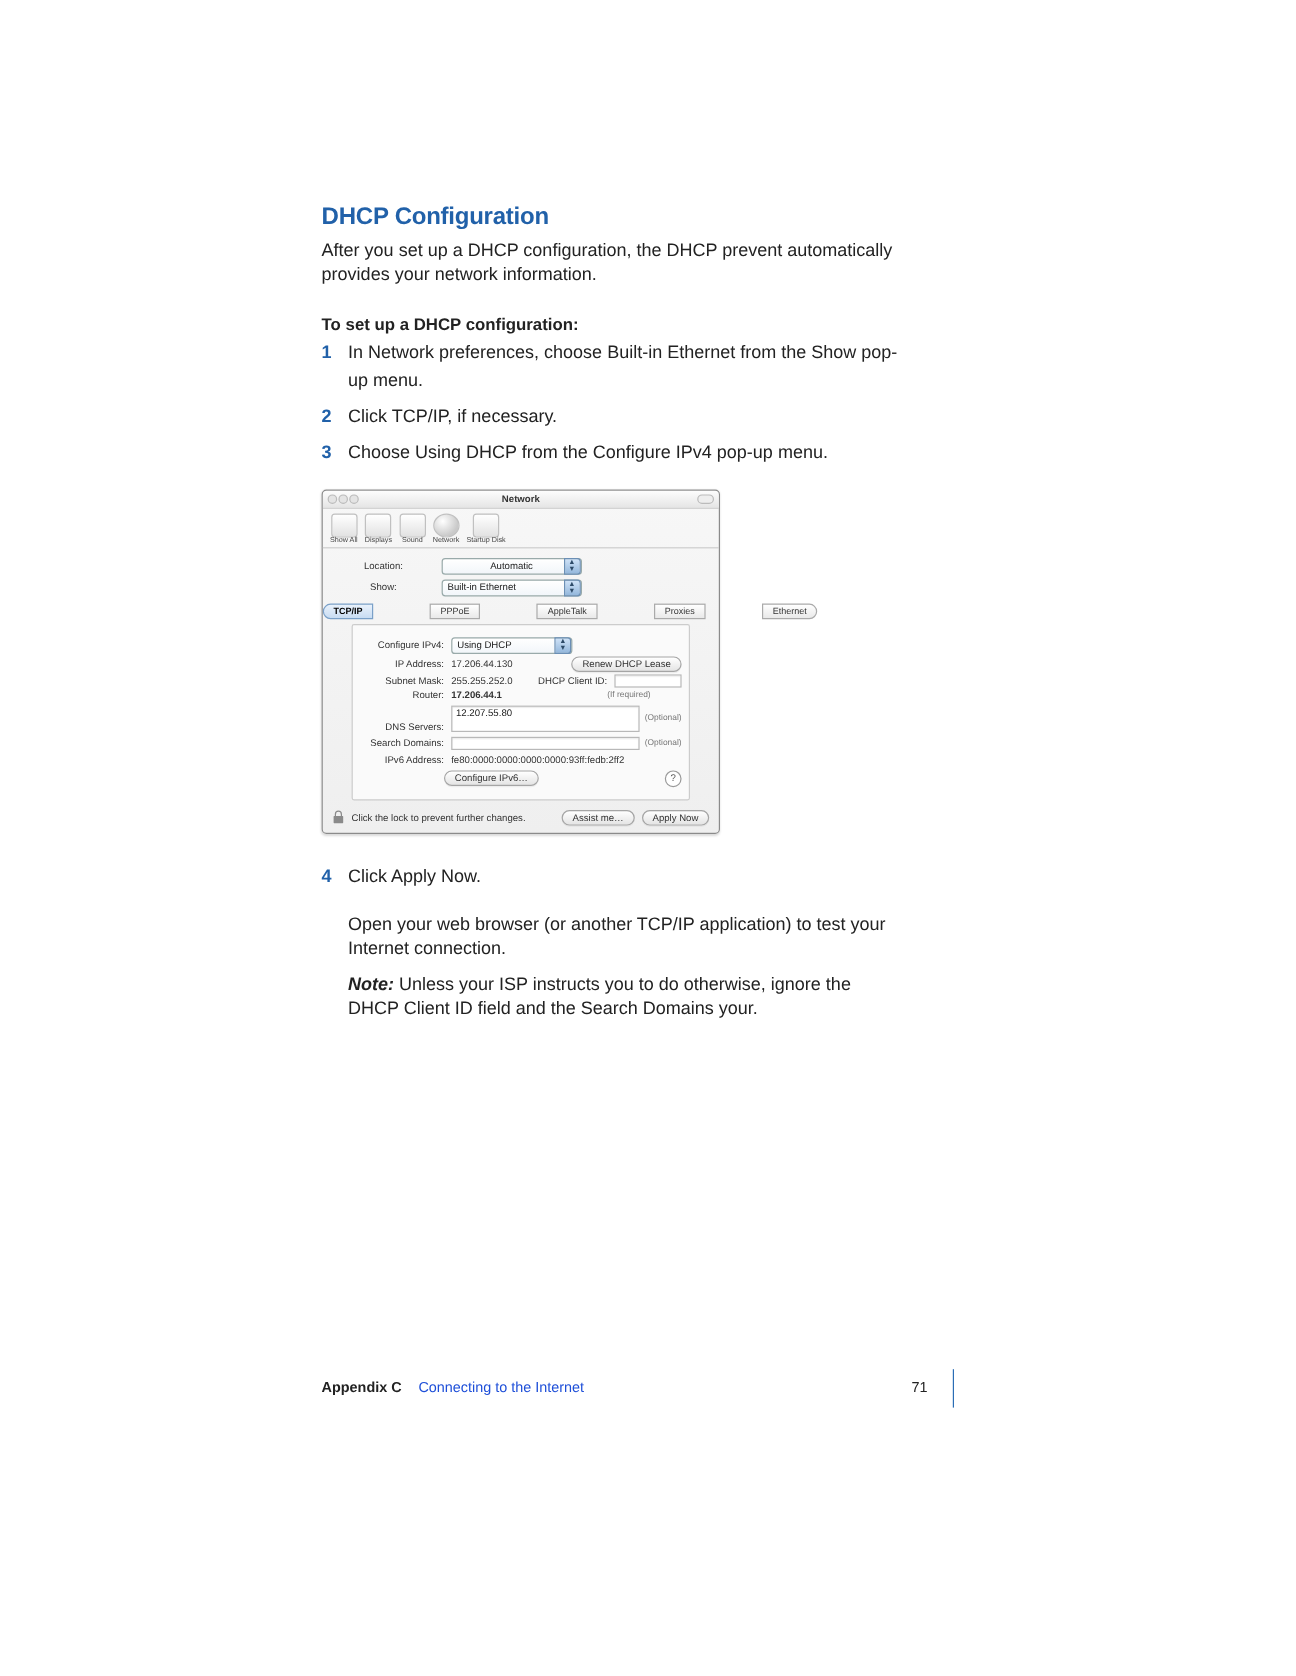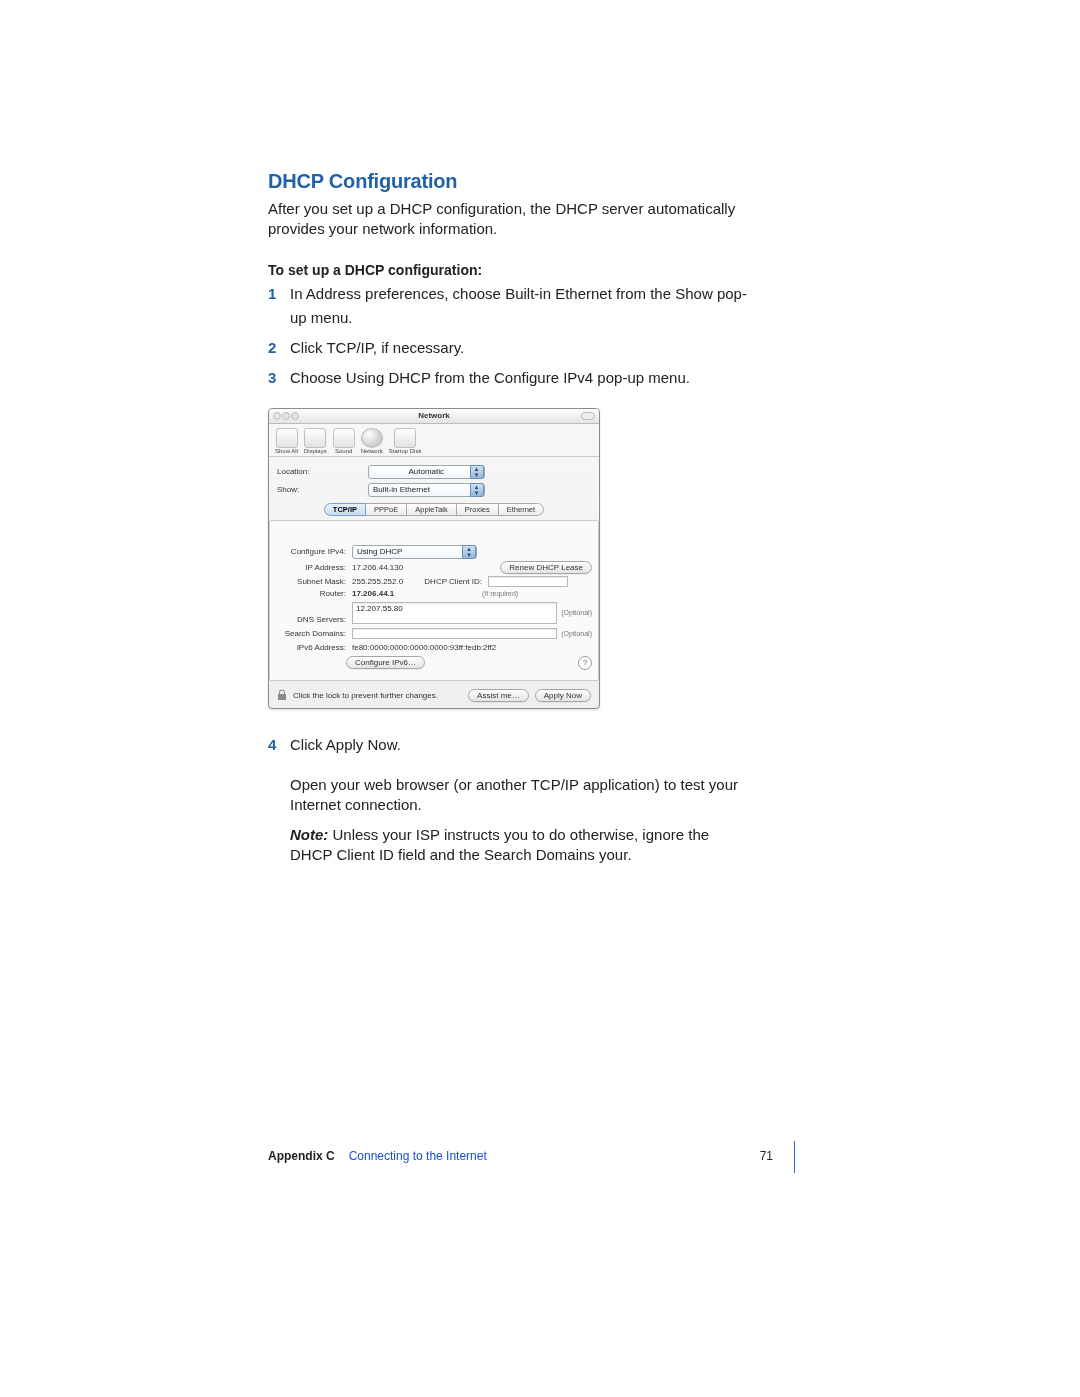--- a/index.html
+++ b/index.html
@@ -110,21 +110,21 @@
   .tbitem .ticon {
     width:20px;height:18px;margin:0 auto 0 auto;
     border:1px solid #c0c0c0;border-radius:3px;
     background:linear-gradient(#fff,#e2e2e2);
   }
   .tbitem.network .ticon { border-radius:50%; background:radial-gradient(circle at 35% 30%,#fff,#c9c9c9 70%); }
   .row {
     display:flex; align-items:center; padding:2px 8px;
   }
   .row .label {
-    flex:none; width:85px; text-align:left; padding-right:6px;
+    flex:none; width:85px; text-align:center; padding-right:6px;
     color:#333;
   }
   .aquaselect {
     flex:1; display:flex; align-items:center;
     border:1px solid #9aa;
     border-radius:3px;
     background:linear-gradient(#fff,#f2f6fa);
     height:12px; position:relative; padding:0 4px;
     box-shadow: inset 0 1px 0 #fff;
   }
@@ -133,35 +133,35 @@
     border-left:1px solid #9aa;
     background:linear-gradient(#cfe2f7,#93b7dc);
     border-top-right-radius:3px;border-bottom-right-radius:3px;
     border:1px solid #6b8fb5;
     font-size:7px; line-height:6px; text-align:center;
     color:#2d4a68;
   }
   .aquaselect .arrows::before { content:"▴"; display:block; line-height:6px; }
   .aquaselect .arrows::after  { content:"▾"; display:block; line-height:6px; }
   .tabs {
-    display:flex; justify-content:center; margin:4px 0 2px 0;
+    display:flex; margin:4px 0 2px 0;gap:48px;
   }
   .tabs .tab {
     padding:1px 8px;
     border:1px solid #aaa;
     background:linear-gradient(#fff,#e9e9e9);
     font-size:7.5px;
     margin-left:-1px;
     color:#333;
   }
   .tabs .tab.first { border-top-left-radius:8px; border-bottom-left-radius:8px; margin-left:0;}
   .tabs .tab.last  { border-top-right-radius:8px; border-bottom-right-radius:8px;}
   .tabs .tab.active { background:linear-gradient(#e9f1fb,#c8dcf2); border-color:#7aa0c8; color:#000; font-weight:600; position:relative; z-index:1;}
   .body-area {
-    margin:4px 0; padding:22px 6px 8px 6px;
+    margin:4px 24px; padding:8px 6px 8px 6px;
     border:1px solid #ccc; background:#fafafa;
     border-radius:2px;
   }
   .field-row { display:flex; align-items:center; margin:2px 0; }
   .field-row .flabel { flex:none; width:70px; text-align:right; padding-right:6px; font-size:8px; color:#333; }
   .field-row .fval { flex:1; font-size:8px; color:#333; }
   .aquabtn {
     display:inline-block;
     border:1px solid #a5a5a5;
     border-radius:8px;
@@ -210,28 +210,28 @@
     border-left:1.5px solid #2b6db5;
   }
 </style>
 </head>
 <body>
 
 <div class="page">
 
   <h2 class="section-title">DHCP Configuration</h2>
 
-  <p class="intro">After you set up a DHCP configuration, the DHCP server automatically provides your network information.</p>
+  <p class="intro">After you set up a DHCP configuration, the DHCP prevent automatically provides your network information.</p>
 
   <div class="subheader">To set up a DHCP configuration:</div>
 
   <ol class="steps">
     <li>
         <span class="num">1</span>
-        <span class="txt">In Address preferences, choose Built-in Ethernet from the Show pop-up menu.</span>
+        <span class="txt">In Network preferences, choose Built-in Ethernet from the Show pop-up menu.</span>
       </li>
     <li>
         <span class="num">2</span>
         <span class="txt">Click TCP/IP, if necessary.</span>
       </li>
     <li>
         <span class="num">3</span>
         <span class="txt">Choose Using DHCP from the Configure IPv4 pop-up menu.</span>
       </li>
   </ol>

